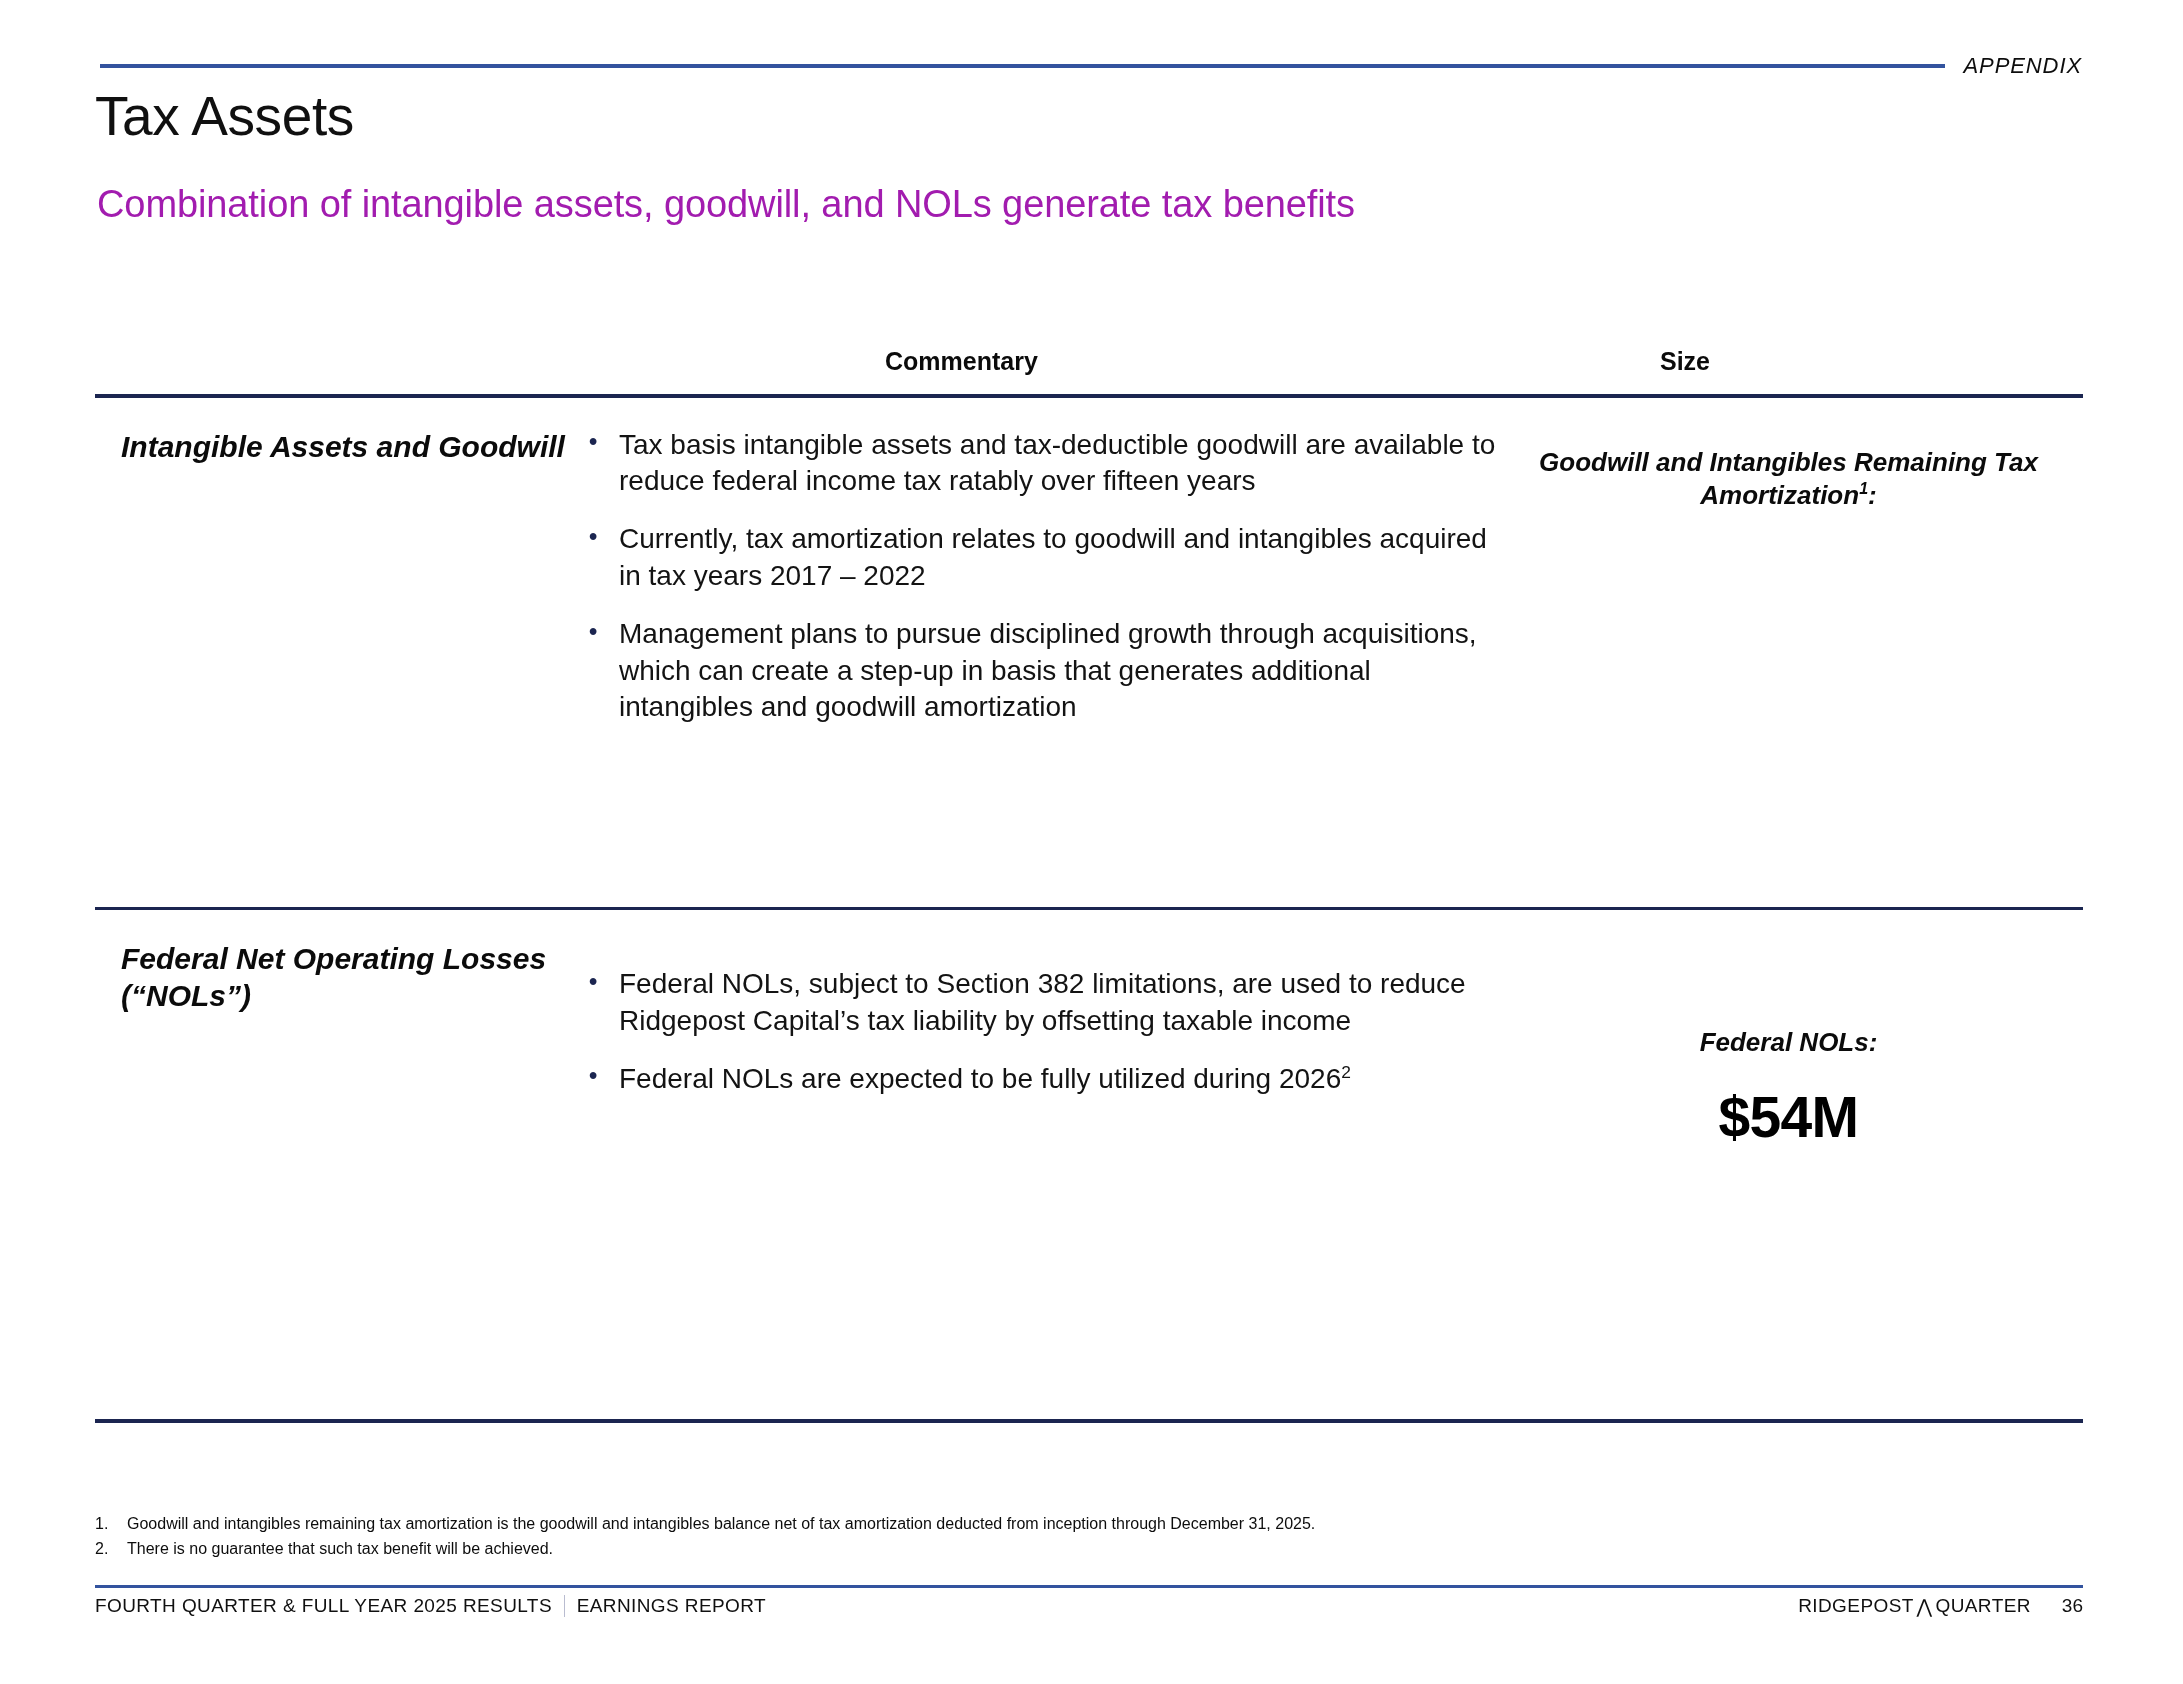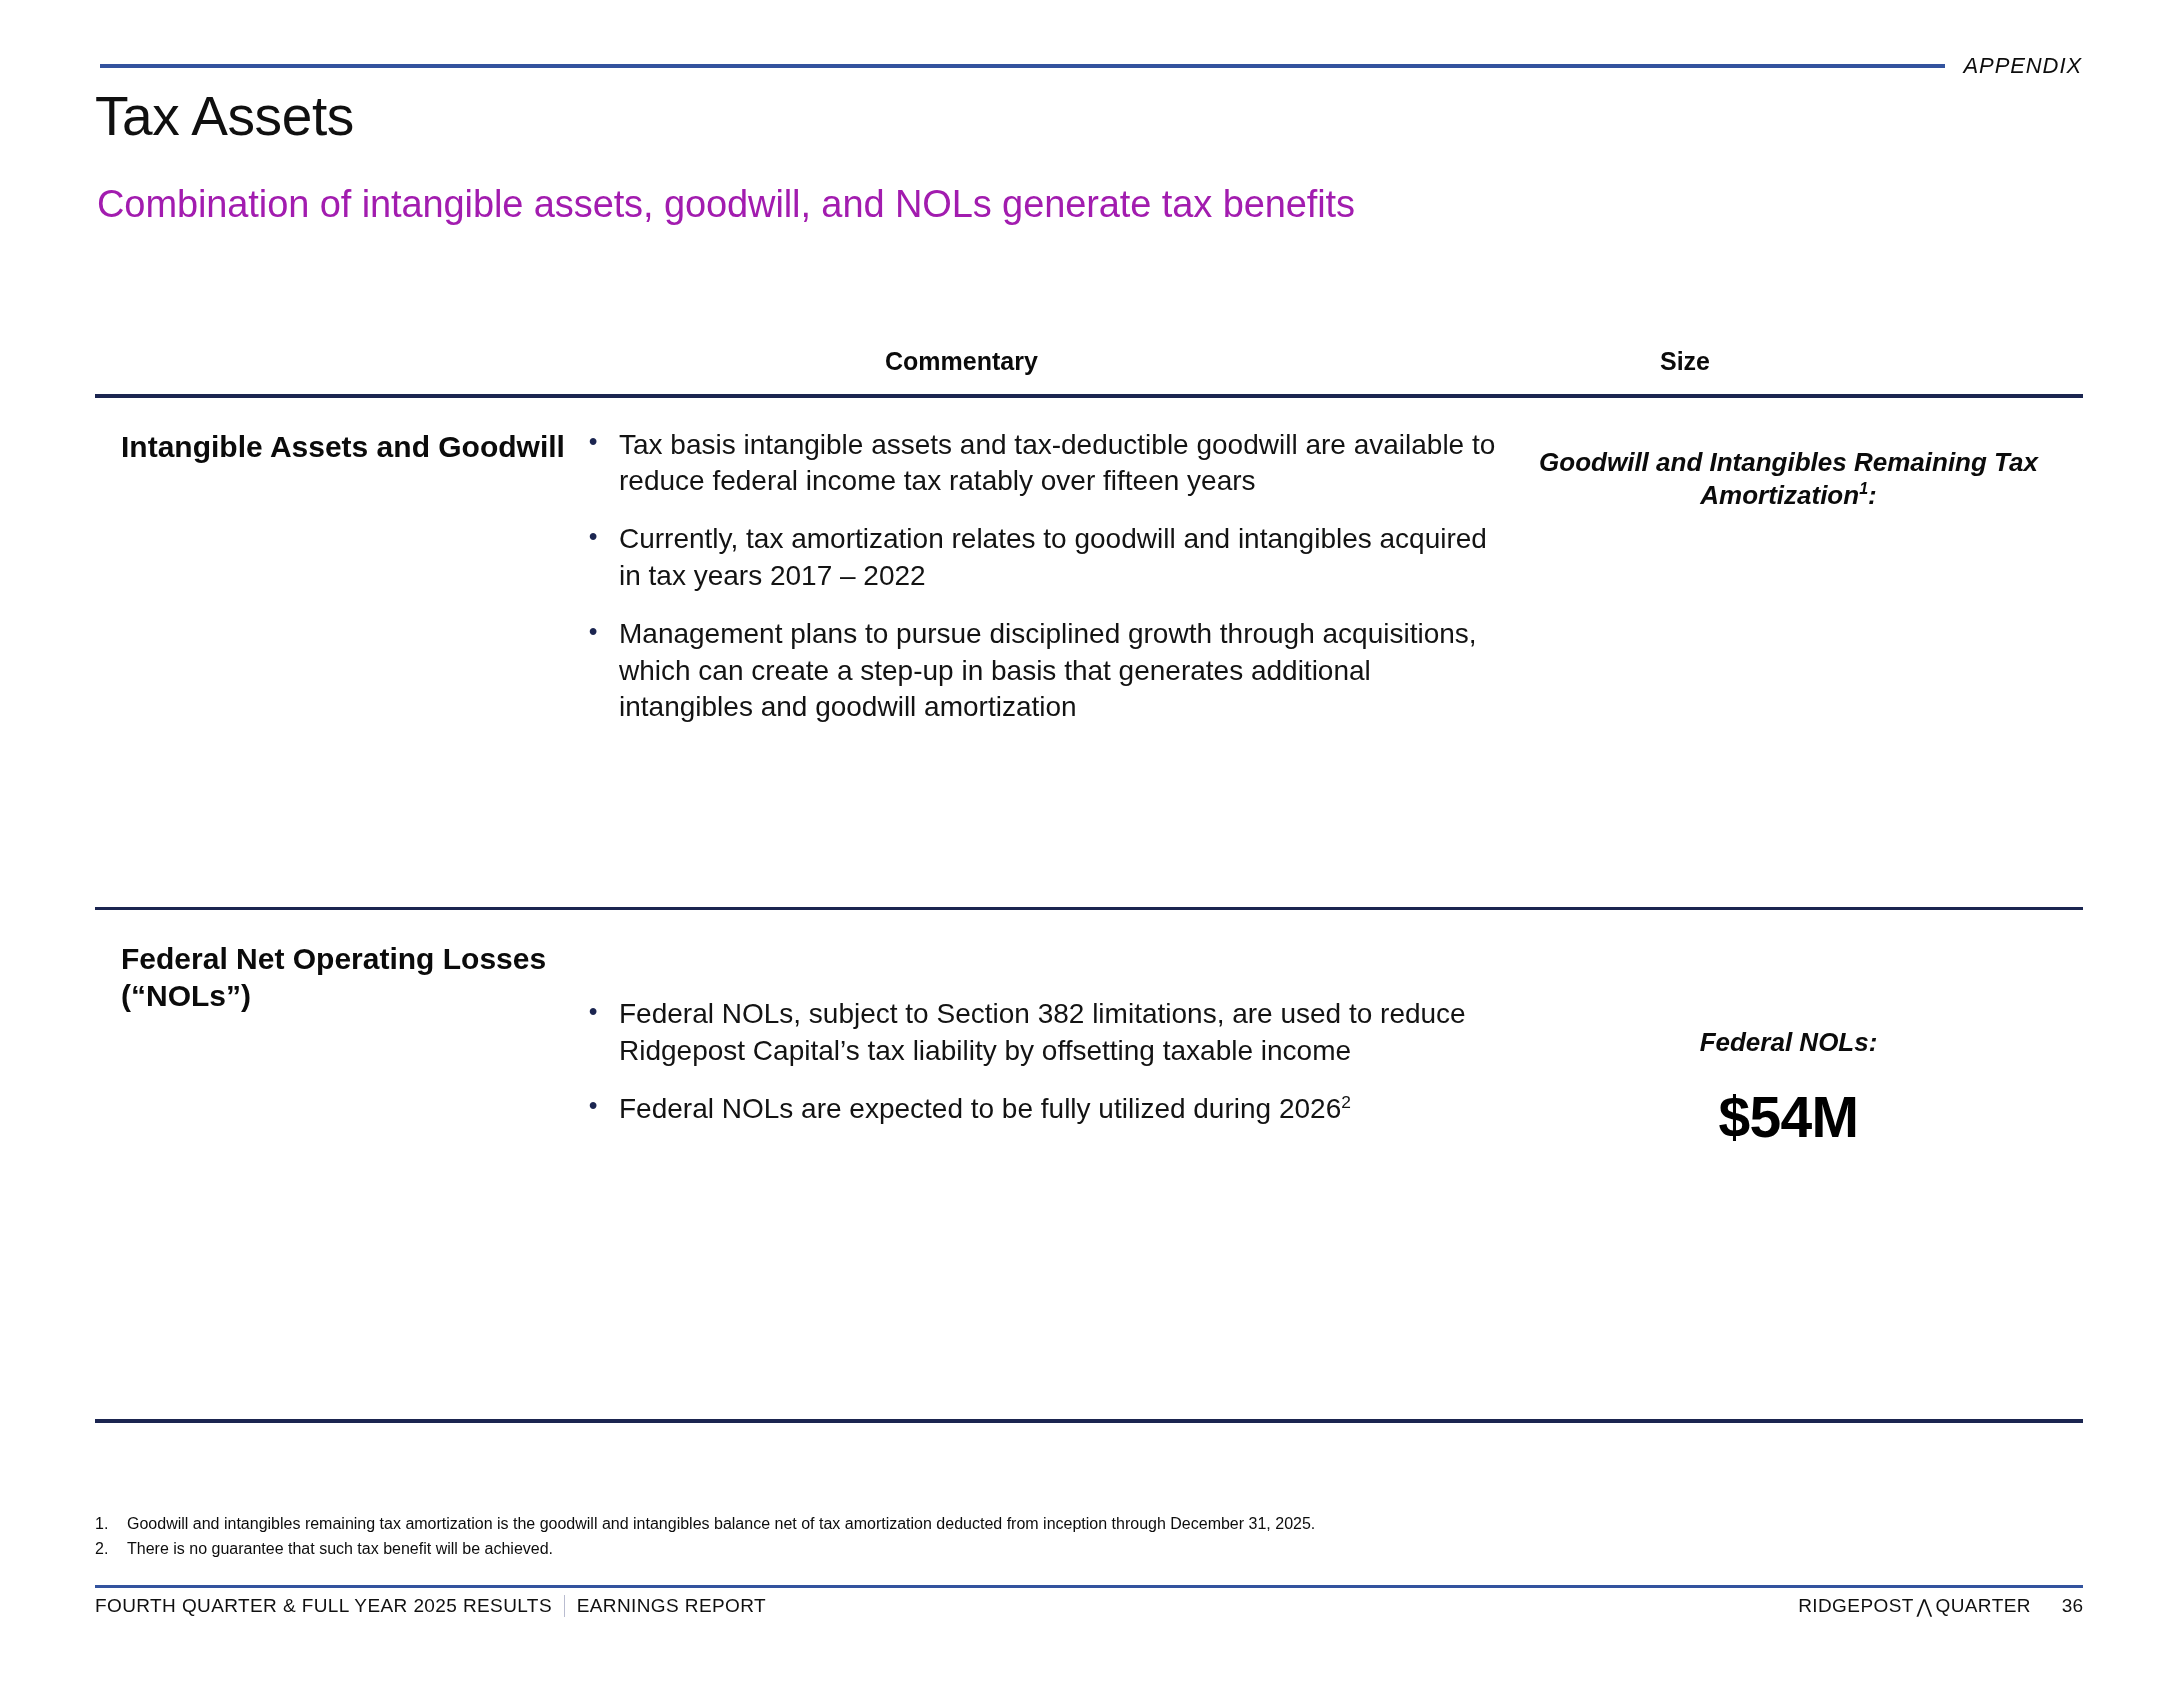--- a/index.html
+++ b/index.html
@@ -99,34 +99,35 @@
   .row.r1 { min-height: 509px; }
   .row.r2 { min-height: 509px; }
 
   .rowlabel {
     font-size: 30px;
     font-weight: bold;
     line-height: 1.22;
     color: #0b0b0b;
     padding-left: 26px;
     box-sizing: border-box;
+    font-style: italic;
   }
   .row.r1 .rowlabel { padding-top: 31px; }
   .row.r2 .rowlabel { padding-top: 31px; }
 
   ul.bullets {
     list-style: none;
     margin: 0;
     padding: 0;
     font-size: 28px;
     line-height: 1.30;
     color: #131313;
   }
   .row.r1 ul.bullets { padding-top: 29px; }
-  .row.r2 ul.bullets { padding-top: 86px; }
+  .row.r2 ul.bullets { padding-top: 56px; }
 
   ul.bullets > li {
     position: relative;
     padding-left: 36px;
     margin-bottom: 22px;
   }
   ul.bullets > li:last-child { margin-bottom: 0; }
   ul.bullets > li::before {
     content: "\2022";
     position: absolute;

